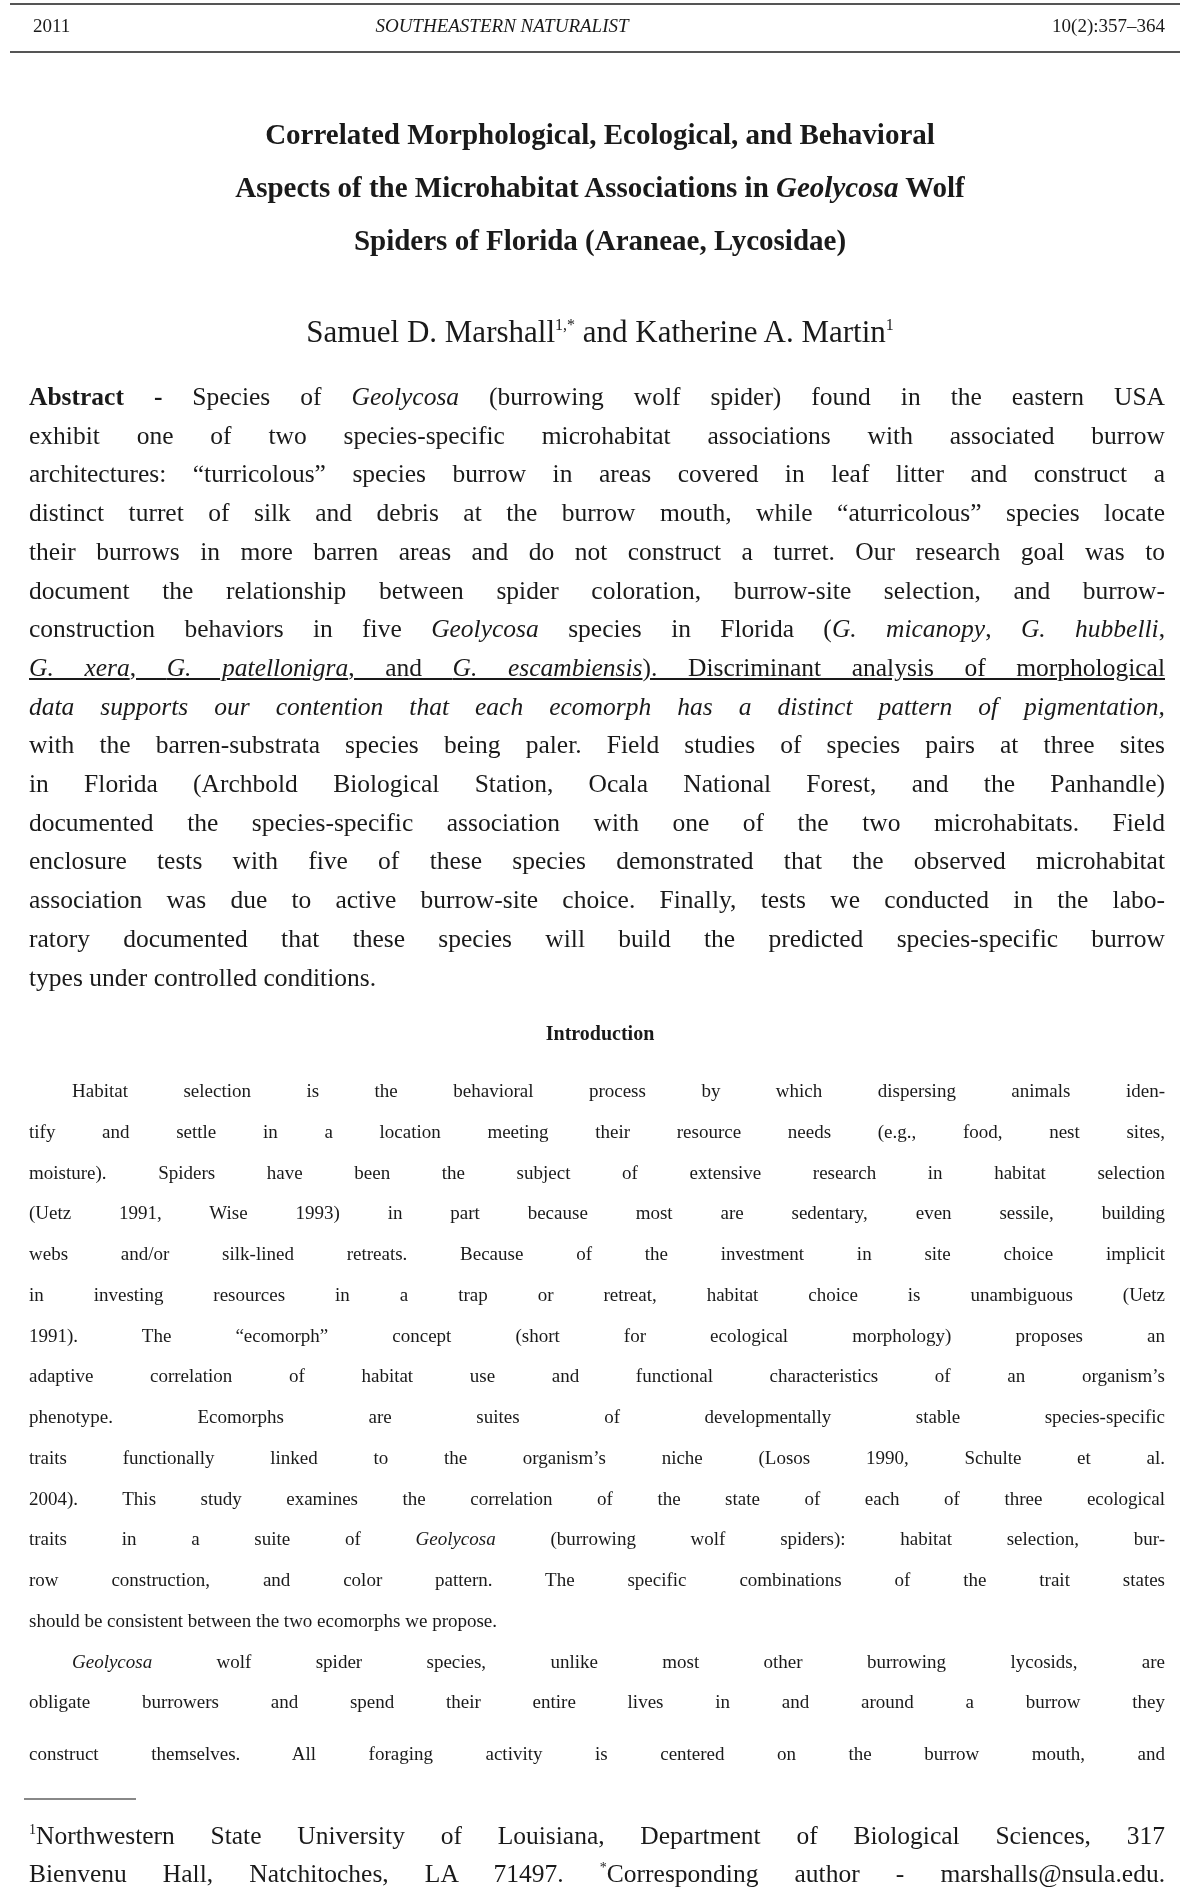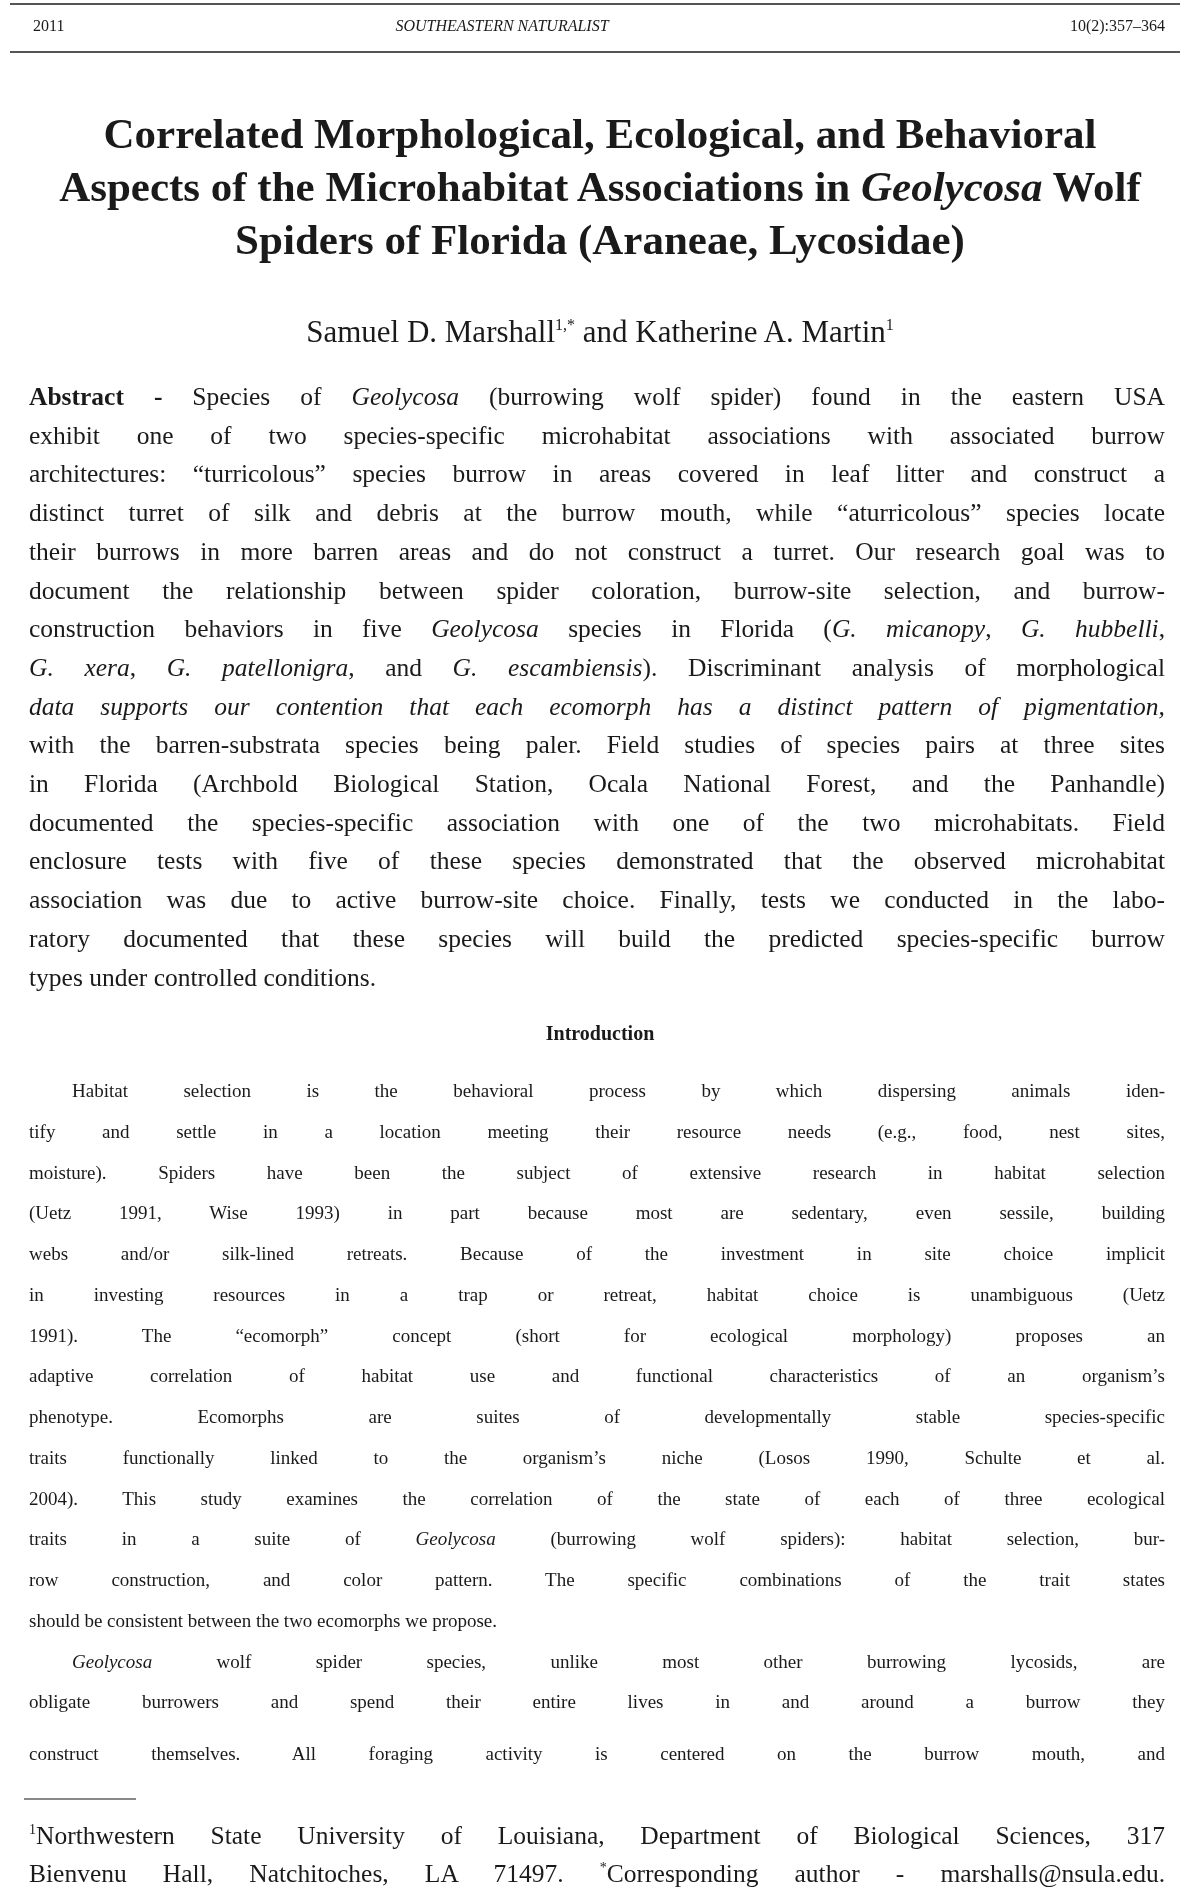--- a/index.html
+++ b/index.html
@@ -1,27 +1,27 @@
 <!DOCTYPE html>
 <html><head>
 <meta charset="utf-8">
 <style>
   html, body { margin: 0; padding: 0; background: #ffffff; }
   body { width: 1200px; height: 1897px; position: relative; overflow: hidden;
          font-family: "Liberation Serif", "DejaVu Serif", serif; color: #1a1a1a; }
   .rule { position: absolute; height: 0; border-top: 2px solid #555; }
   #rule-top { left: 10px; width: 1170px; top: 3px; }
   #rule-head { left: 10px; width: 1170px; top: 51px; }
-  .hdr { position: absolute; top: 12px; font-size: 16px; line-height: 28px; }
+  .hdr { position: absolute; top: 12px; font-size: 19px; line-height: 28px; }
   #hdr-year { left: 33px; }
   #hdr-journal { left: 0; width: 1004px; text-align: center; font-style: italic; }
   #hdr-vol { right: 35px; }
 
   .title-line { position: absolute; left: 0; width: 1200px; text-align: center;
-                font-weight: bold; font-size: 43px; line-height: 44px; }
+                font-weight: bold; font-size: 29px; line-height: 44px; }
   .authors { position: absolute; left: 0; width: 1200px; text-align: center;
              font-size: 31px; line-height: 36px; top: 314px; }
   .authors sup { font-size: 16px; vertical-align: 12px; line-height: 0; }
 
   .line { position: absolute; left: 29px; width: 1136px; white-space: nowrap; }
   .j { text-align: justify; text-align-last: justify; white-space: normal; }
   .abs { font-size: 25.5px; line-height: 30px; }
   .body { font-size: 19px; line-height: 32px; }
   .indent { left: 72px; width: 1093px; }
   .b { font-weight: bold; }
@@ -53,21 +53,21 @@
 </div>
 
 <div id="abstract">
     <div class="line abs j" style="top: 382px;"><span class="b">Abstract - </span><span>Species of </span><span class="i">Geolycosa</span><span> (burrowing wolf spider) found in the eastern USA</span></div>
     <div class="line abs j" style="top: 420.7px;"><span>exhibit one of two species-specific microhabitat associations with associated burrow</span></div>
     <div class="line abs j" style="top: 459.4px;"><span>architectures: “turricolous” species burrow in areas covered in leaf litter and construct a</span></div>
     <div class="line abs j" style="top: 498.1px;"><span>distinct turret of silk and debris at the burrow mouth, while “aturricolous” species locate</span></div>
     <div class="line abs j" style="top: 536.8px;"><span>their burrows in more barren areas and do not construct a turret. Our research goal was to</span></div>
     <div class="line abs j" style="top: 575.5px;"><span>document the relationship between spider coloration, burrow-site selection, and burrow-</span></div>
     <div class="line abs j" style="top: 614.2px;"><span>construction behaviors in five </span><span class="i">Geolycosa</span><span> species in Florida (</span><span class="i">G. micanopy</span><span>, </span><span class="i">G. hubbelli</span><span>,</span></div>
-    <div class="line abs j" style="top: 652.9px;"><span class="i">G. xera</span><span>, </span><span class="i">G. patellonigra</span><span>, and </span><span class="i">G. escambiensis</span><span>). Discriminant analysis of morphological</span></div>
+    <div class="line abs j" style="top: 652.9px; text-decoration: underline;"><span class="i">G. xera</span><span>, </span><span class="i">G. patellonigra</span><span>, and </span><span class="i">G. escambiensis</span><span>). Discriminant analysis of morphological</span></div>
     <div class="line abs j" style="top: 691.6px; font-style: italic;"><span>data supports our contention that each ecomorph has a distinct pattern of pigmentation,</span></div>
     <div class="line abs j" style="top: 730.3px;"><span>with the barren-substrata species being paler. Field studies of species pairs at three sites</span></div>
     <div class="line abs j" style="top: 769px;"><span>in Florida (Archbold Biological Station, Ocala National Forest, and the Panhandle)</span></div>
     <div class="line abs j" style="top: 807.7px;"><span>documented the species-specific association with one of the two microhabitats. Field</span></div>
     <div class="line abs j" style="top: 846.4px;"><span>enclosure tests with five of these species demonstrated that the observed microhabitat</span></div>
     <div class="line abs j" style="top: 885.1px;"><span>association was due to active burrow-site choice. Finally, tests we conducted in the labo-</span></div>
     <div class="line abs j" style="top: 923.8px;"><span>ratory documented that these species will build the predicted species-specific burrow</span></div>
     <div class="line abs" style="top: 962.5px;"><span>types under controlled conditions.</span></div>
   </div>
 

